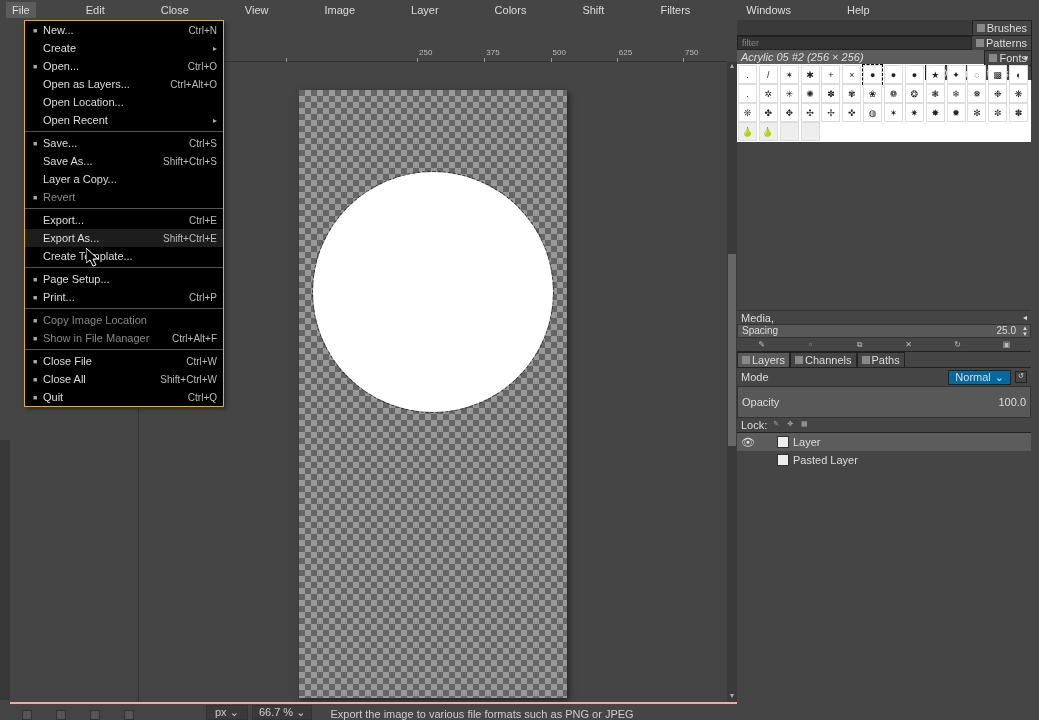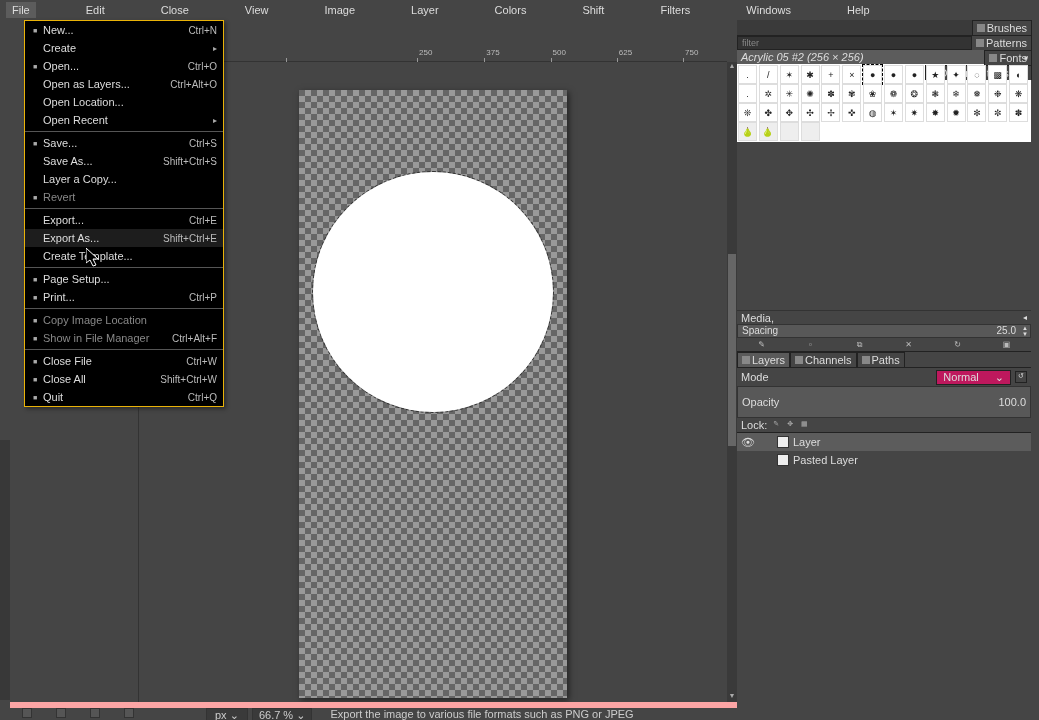--- a/index.html
+++ b/index.html
@@ -37,21 +37,21 @@
 .canvas-wrap { position: absolute; left: 139px; top: 42px; right: 10px; bottom: 18px; background: #454545; overflow: hidden; }
 .document { position: absolute; left: 160px; top: 28px; width: 268px; height: 608px; background-image: repeating-conic-gradient(#999 0% 25%, #666 0% 50%); background-size: 12px 12px; box-shadow: 2px 2px 6px rgba(0,0,0,.5); }
 .circle { position: absolute; left: 14px; top: 82px; width: 240px; height: 240px; background: #fff; border-radius: 50%; outline: 1px dashed #333; }
 
 
 .scroll-v { position:absolute; right:0; top:42px; bottom:18px; width:10px; background:#3a3a3a; }
 .scroll-v .thumb { position:absolute; top:30%; height:30%; left:1px; right:1px; background:#666; }
 .scroll-v .arrow { position:absolute; left:0; right:0; height:10px; text-align:center; font-size:7px; color:#aaa; }
 
 
-.status { position: absolute; left: 10px; right: 0; bottom: 0; height: 18px; display: flex; align-items: flex-start; background: #454545; border-top: 6px solid #fca5a5; font-size: 10px; color: #ccc; }
+.status { position: absolute; left: 10px; right: 0; bottom: 0; height: 18px; display: flex; align-items: flex-end; background: #454545; border-top: 2px solid #fca5a5; font-size: 10px; color: #ccc; }
 .status .mini { width:10px; height:10px; margin:0 12px; background:#555; border:1px solid #333; }
 .status .unit { padding: 0 8px; border:1px solid #333; background:#3a3a3a; margin-right:4px;}
 .status .zoom { padding: 0 6px; border:1px solid #333; background:#3a3a3a; margin-right:10px;}
 .status .hint { flex:1; padding-left:8px; }
 
 
 .rightcol { position: absolute; top: 20px; right: 8px; width: 294px; bottom: 0; background: #454545; }
 .rightcol .tabrow { display:flex; background:#3a3a3a; border-bottom:1px solid #222; height:16px; align-items:flex-end; font-size:10px;flex-direction:column; }
 .rightcol .tabrow .tab { padding: 1px 4px; background:#454545; border:1px solid #222; border-bottom:none; margin-right:-1px; display:flex; align-items:center; gap:2px; }
 .rightcol .tabrow .tab .dot { width:8px; height:8px; background:#888; display:inline-block; }
@@ -79,21 +79,21 @@
 
 .iconrow { display:flex; justify-content:space-around; height:14px; align-items:center; border-bottom:1px solid #222; }
 .iconrow .i { width:10px; height:10px; display:flex; align-items:center; justify-content:center; font-size:8px; color:#bbb; }
 
 .doctabs { display:flex; height:16px; border-bottom:1px solid #222; font-size:10px; }
 .doctabs .tab { padding:1px 4px; background:#454545; border:1px solid #222; border-bottom:none; display:flex; align-items:center; gap:2px; }
 .doctabs .tab.active { background:#5a5a5a; }
 .doctabs .tab .dot{ width:8px; height:8px; background:#888; }
 
 .moderow { display:flex; height:18px; align-items:center; padding:0 4px; font-size:10px; }
-.moderow .sel { margin-left:auto; background:#be185d; border:1px solid #222; padding:0 6px; display:flex; gap:16px; align-items:center; }
+.moderow .sel { margin-left:auto; background:#0369a1; border:1px solid #222; padding:0 6px; display:flex; gap:4px; align-items:center; }
 .moderow .resetbtn { width:12px; height:12px; margin-left:4px; border:1px solid #222; font-size:7px; text-align:center; }
 
 .opacity { height:32px; background:#585858; border:1px solid #333; display:flex; align-items:center; padding:0 4px; font-size:10px; }
 .opacity .val { margin-left:auto; }
 
 .lockrow { height:14px; display:flex; align-items:center; padding:0 4px; font-size:10px; gap:4px; }
 .lockrow .i { width:10px; height:10px; font-size:7px; text-align:center; color:#aaa; }
 
 .layerlist { border-top:1px solid #222; }
 .layerrow { display:flex; align-items:center; height:18px; padding:0 4px; font-size:10px; gap:4px; }

